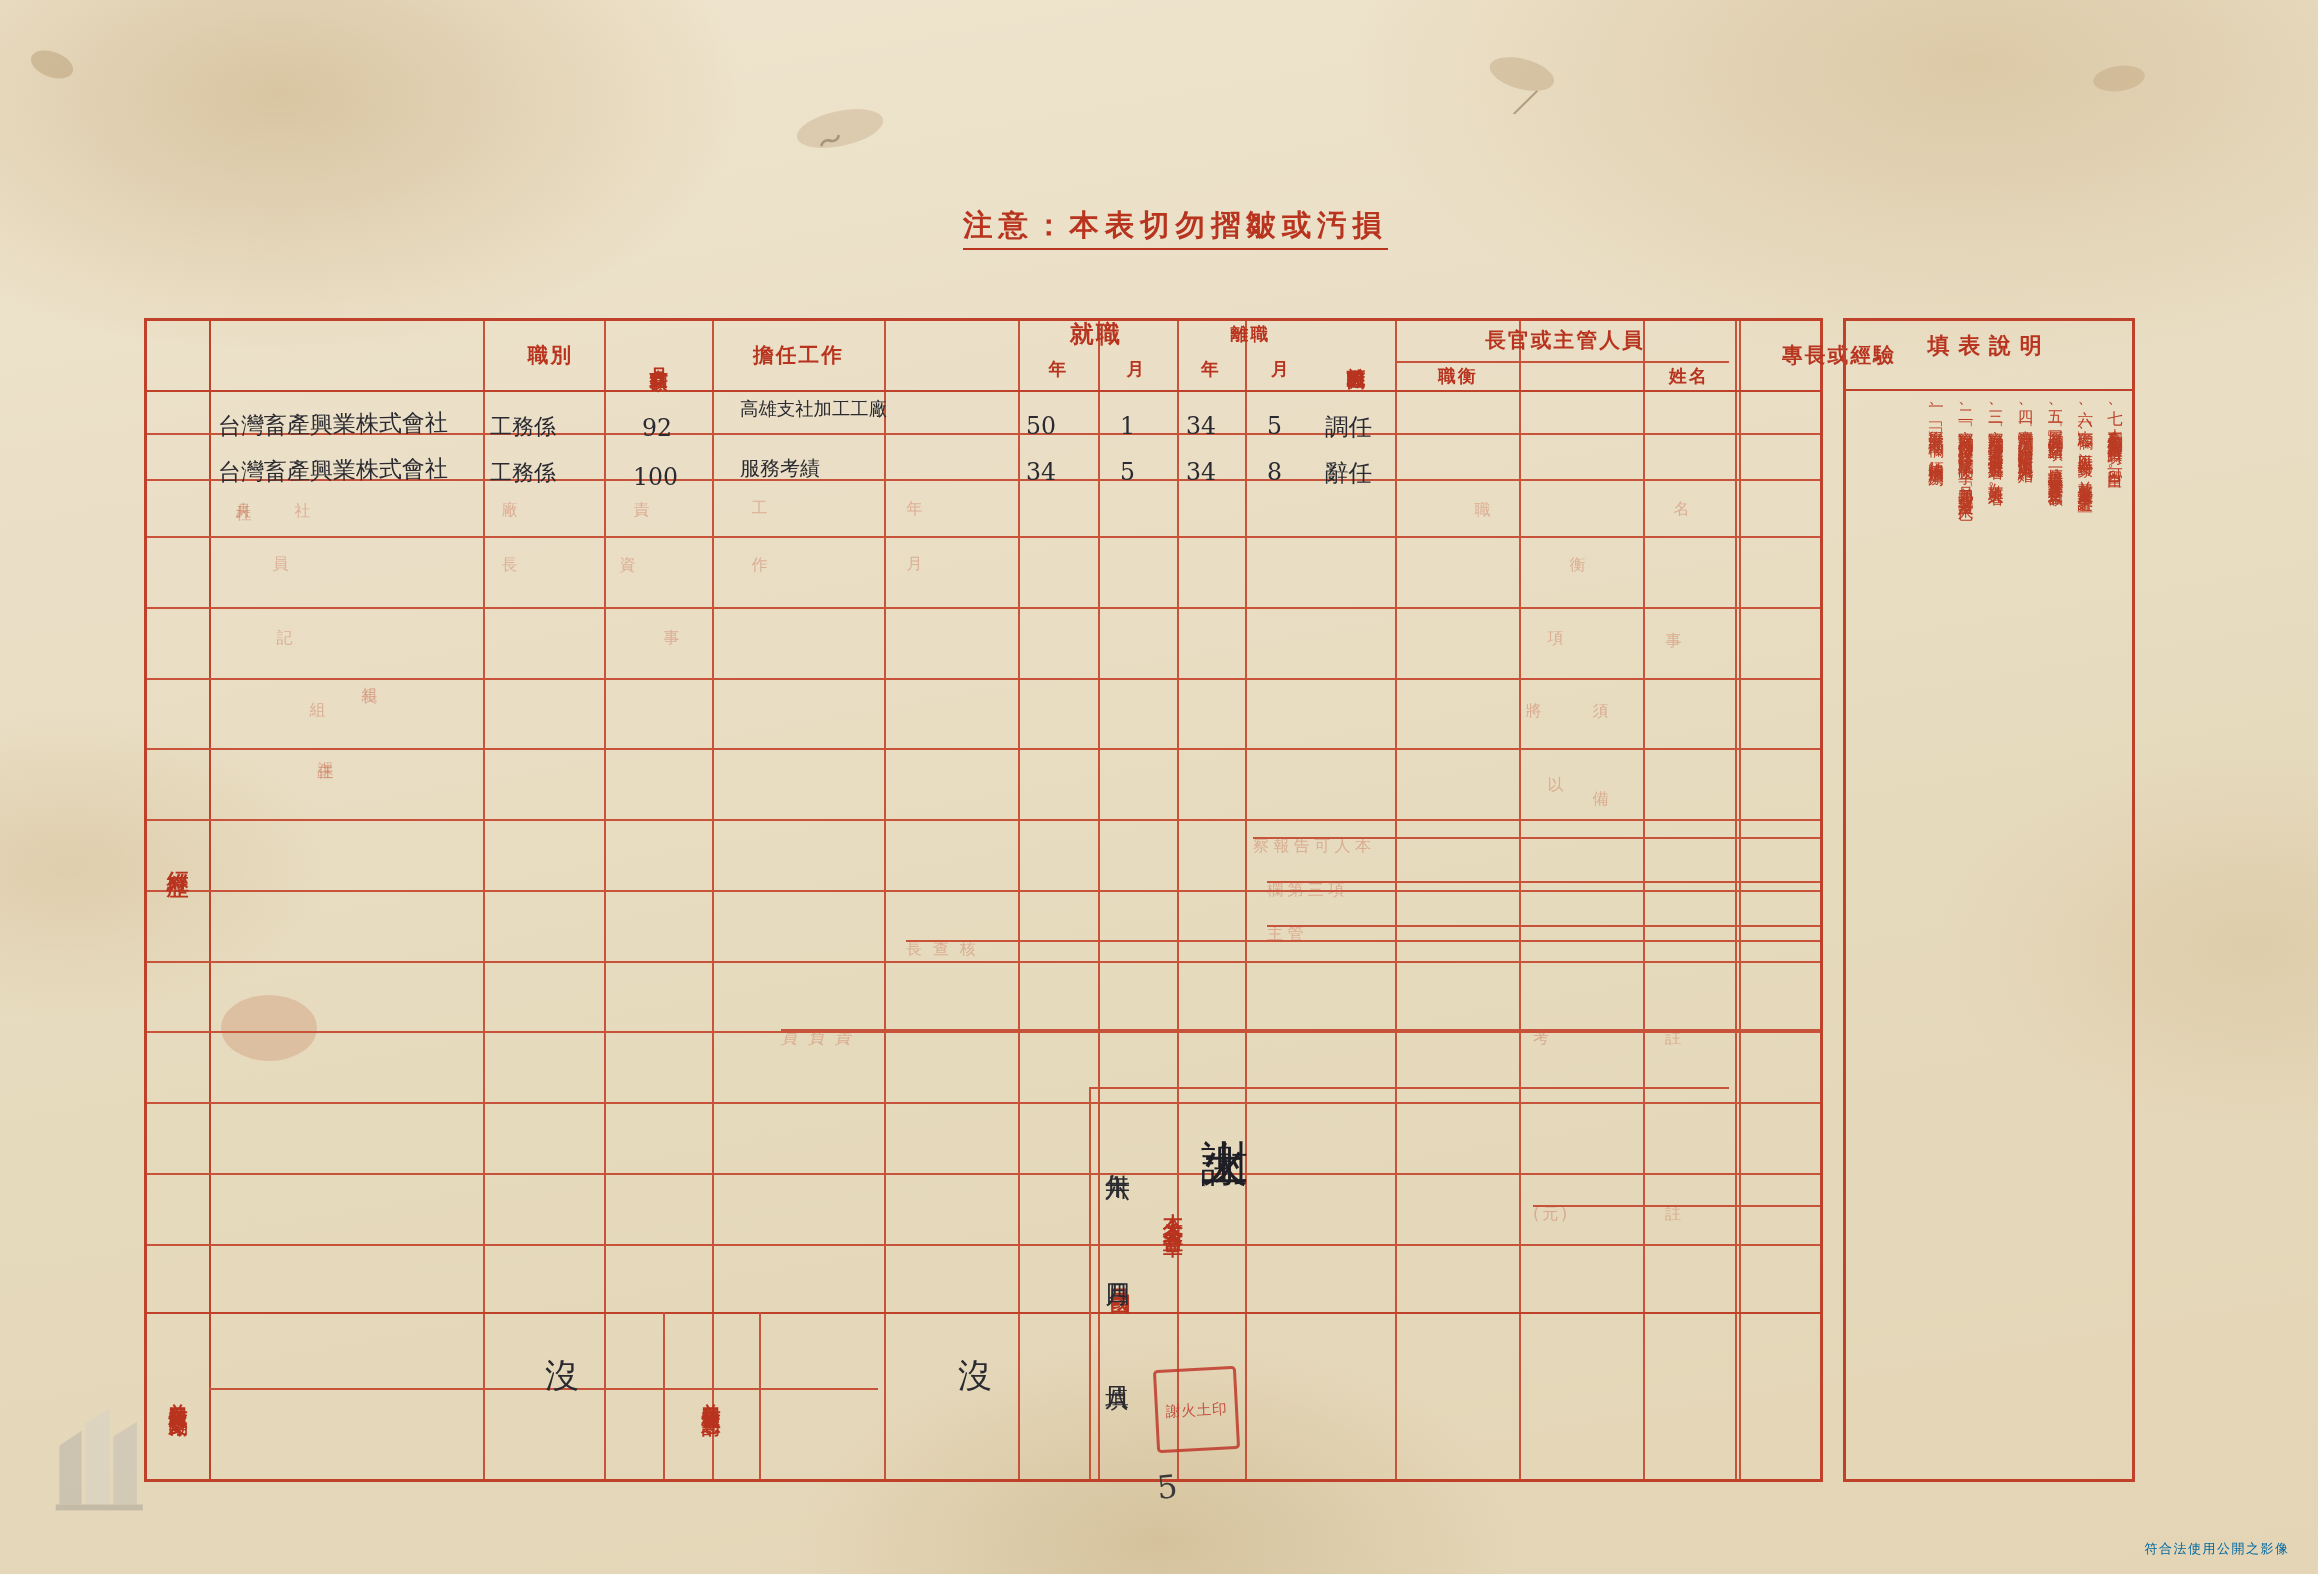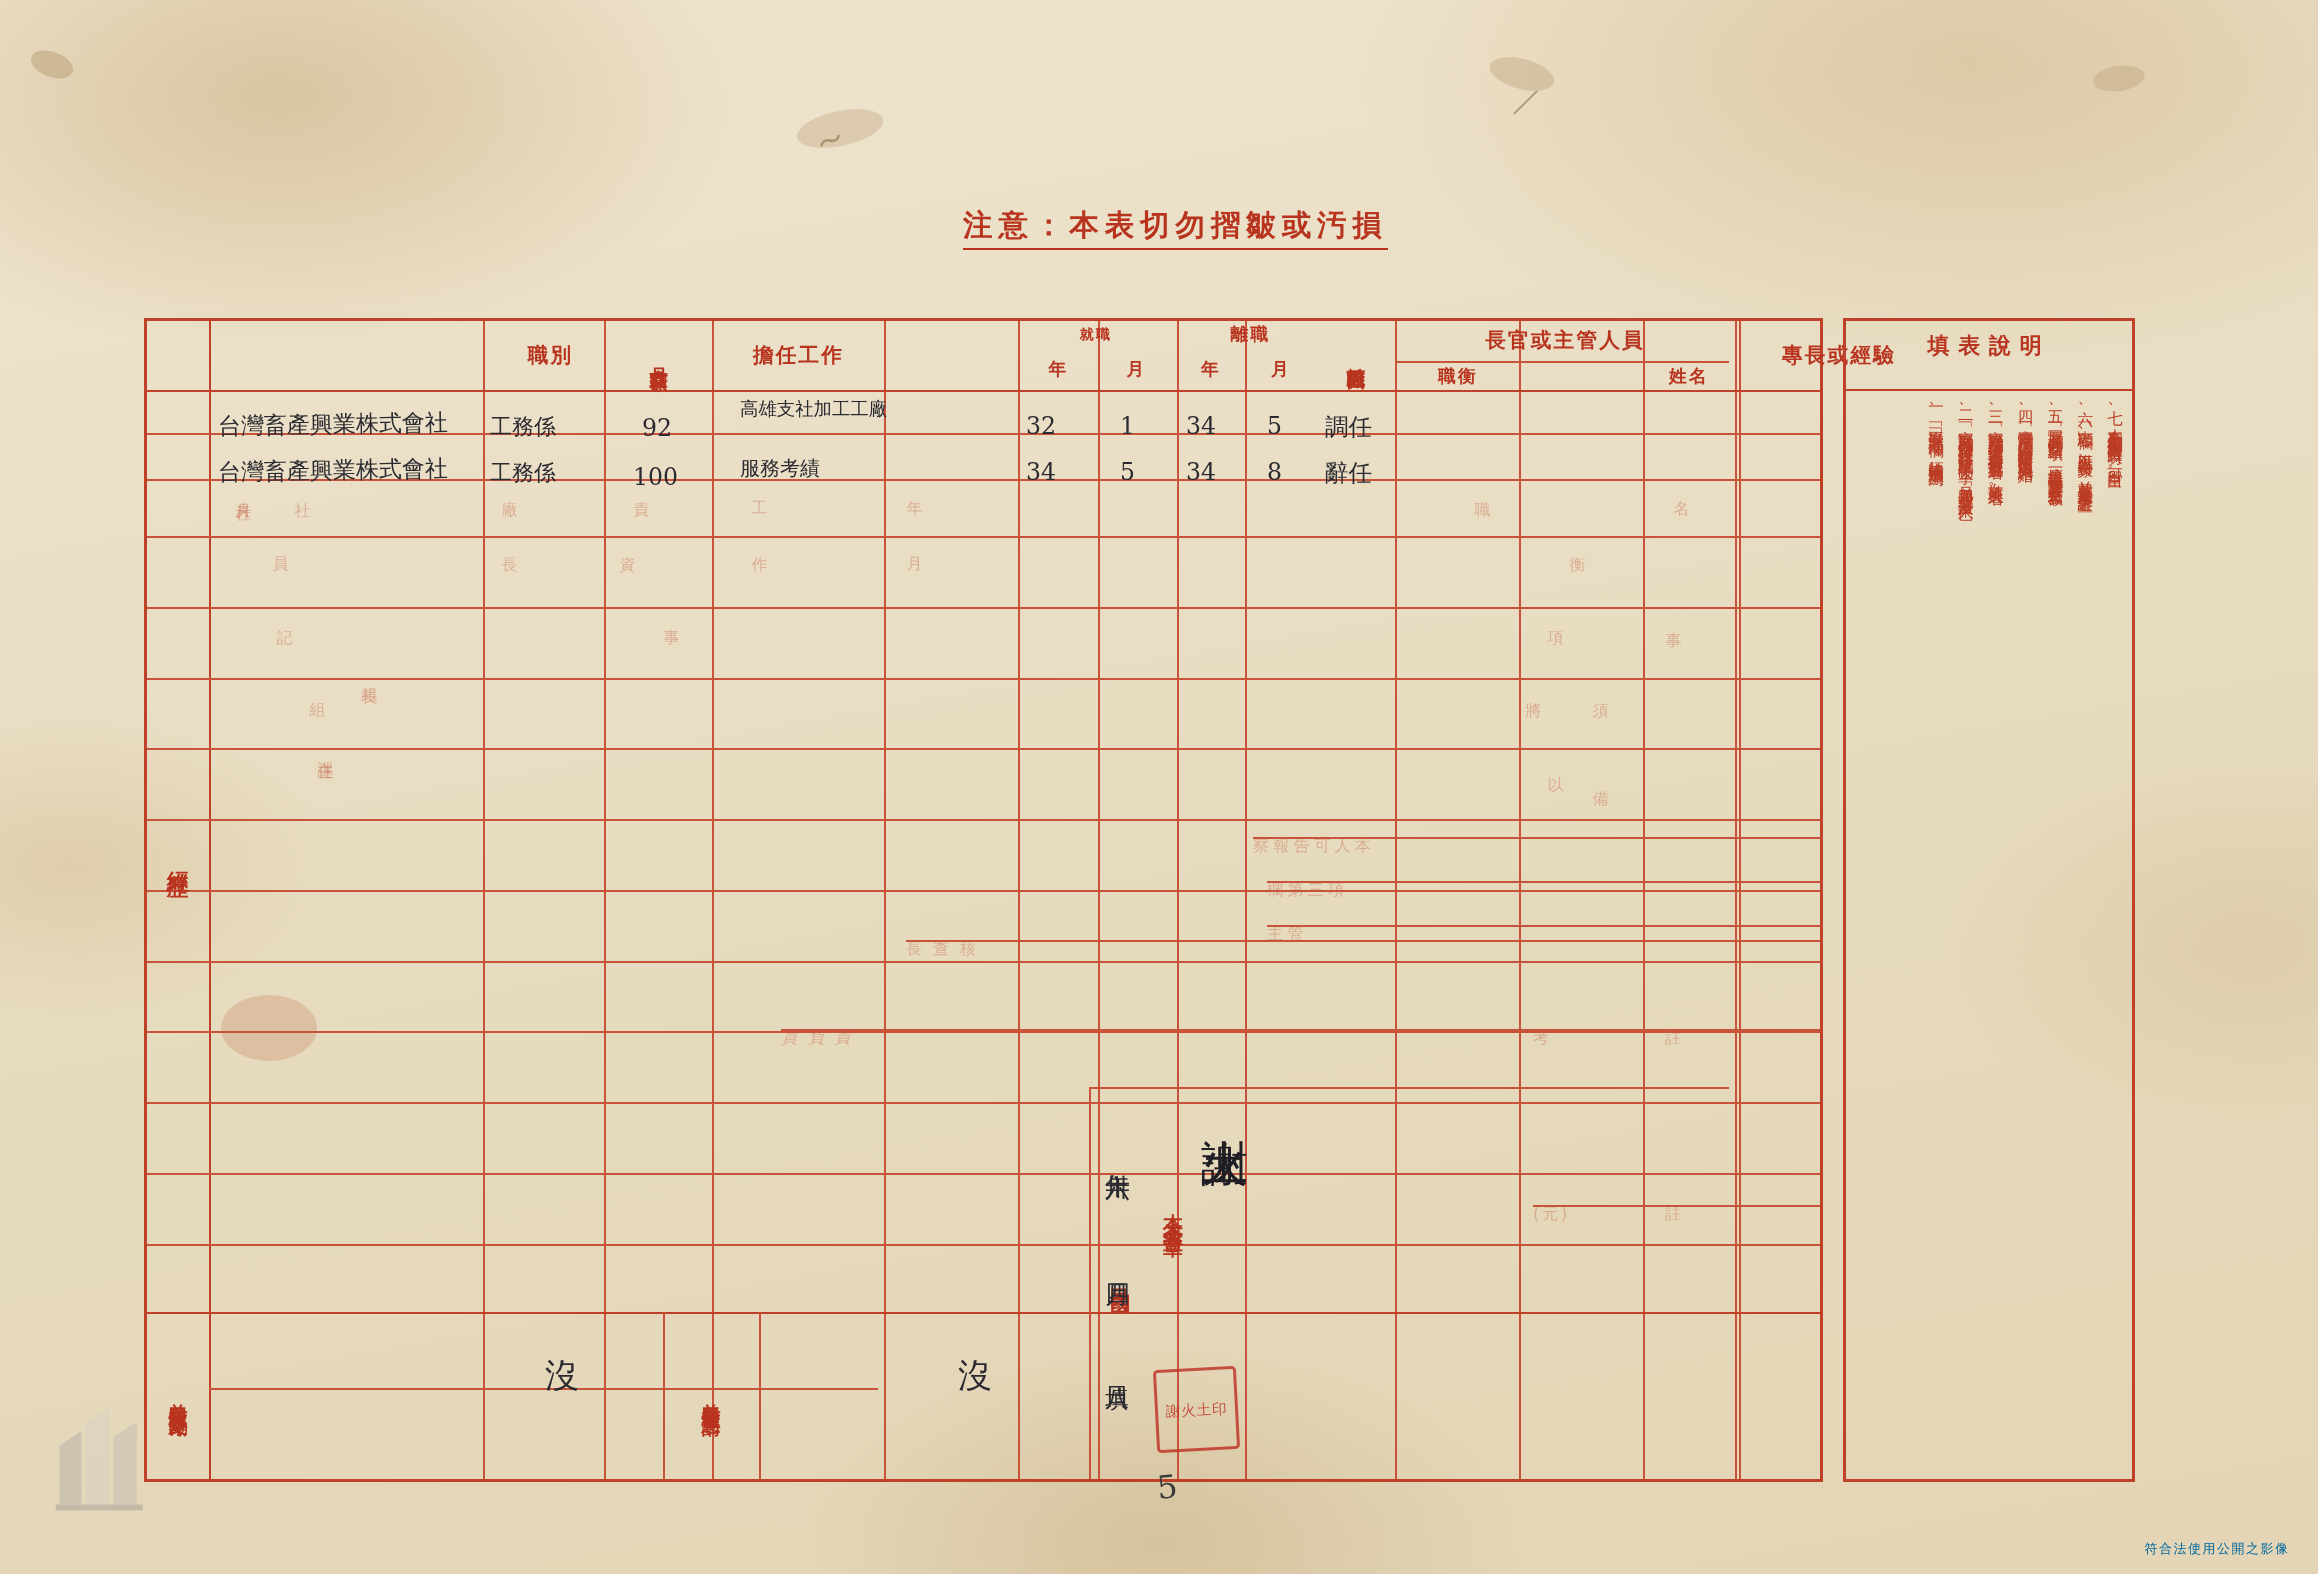--- a/index.html
+++ b/index.html
@@ -182,21 +182,21 @@
     <div class="hdr" style="left:338px;top:0;width:115px;height:69px;padding-left:8px;">
         <span>職別</span>
       </div>
     <div class="hdr" style="left:458px;top:0;width:106px;height:69px;font-size:18.4px;">
         <span style="writing-mode:vertical-rl;text-orientation:upright;letter-spacing:1.5px;line-height:1.1;">月支薪額</span>
       </div>
     <div class="hdr" style="left:566px;top:0;width:171px;height:69px;">
         <span>擔任工作</span>
       </div>
 
-    <div class="hdr" style="left:873px;top:0;width:152px;height:26.5px;font-size:14px;">
+    <div class="hdr" style="left:873px;top:0;width:152px;height:26.5px;font-size:24px;">
         <span>就職</span>
       </div>
     <div class="hdr" style="left:873px;top:26.5px;width:77px;height:43px;font-size:17.7px;">
         <span>年</span>
       </div>
     <div class="hdr" style="left:951px;top:26.5px;width:77px;height:43px;font-size:17.7px;">
         <span>月</span>
       </div>
 
     <div class="hdr" style="left:1030px;top:0;width:147px;height:26.5px;font-size:17.7px;">
@@ -282,21 +282,21 @@
     <div class="ghost h" style="left:634px;top:708px;letter-spacing:2.9px;font-style:italic;">員 負 責</div>
     <div class="ghost h" style="left:1386px;top:708px;letter-spacing:2.9px;">考</div>
     <div class="ghost h" style="left:1518px;top:708px;letter-spacing:2.9px;">註</div>
     <div class="ghost h" style="left:1386px;top:884px;letter-spacing:2.9px;">(元)</div>
     <div class="ghost h" style="left:1518px;top:884px;letter-spacing:2.9px;">註</div>
 
     <div class="hand" style="left:71px;top:90px;font-size:23px;transform:rotate(-1deg);">台灣畜產興業株式會社</div>
     <div class="hand" style="left:343px;top:91px;font-size:22px;">工務係</div>
     <div class="hand num" style="left:495px;top:93px;">92</div>
     <div class="hand sm" style="left:573px;top:78px;font-size:18.4px;line-height:1.05;white-space:pre-line;width:155px;">高雄支社加工工廠</div>
-    <div class="hand num" style="left:879px;top:91px;">32</div>
+    <div class="hand num" style="left:879px;top:91px;">50</div>
     <div class="hand num" style="left:973px;top:91px;">1</div>
     <div class="hand num" style="left:1039px;top:91px;">34</div>
     <div class="hand num" style="left:1120px;top:91px;">5</div>
     <div class="hand" style="left:1178px;top:90px;font-size:23.6px;">調任</div>
 
     <div class="hand" style="left:71px;top:136px;font-size:23px;transform:rotate(-1deg);">台灣畜產興業株式會社</div>
     <div class="hand" style="left:343px;top:137px;font-size:22px;">工務係</div>
     <div class="hand num" style="left:486px;top:142px;">100</div>
     <div class="hand sm" style="left:573px;top:134px;font-size:20px;">服務考績</div>
     <div class="hand num" style="left:879px;top:137px;">34</div>

